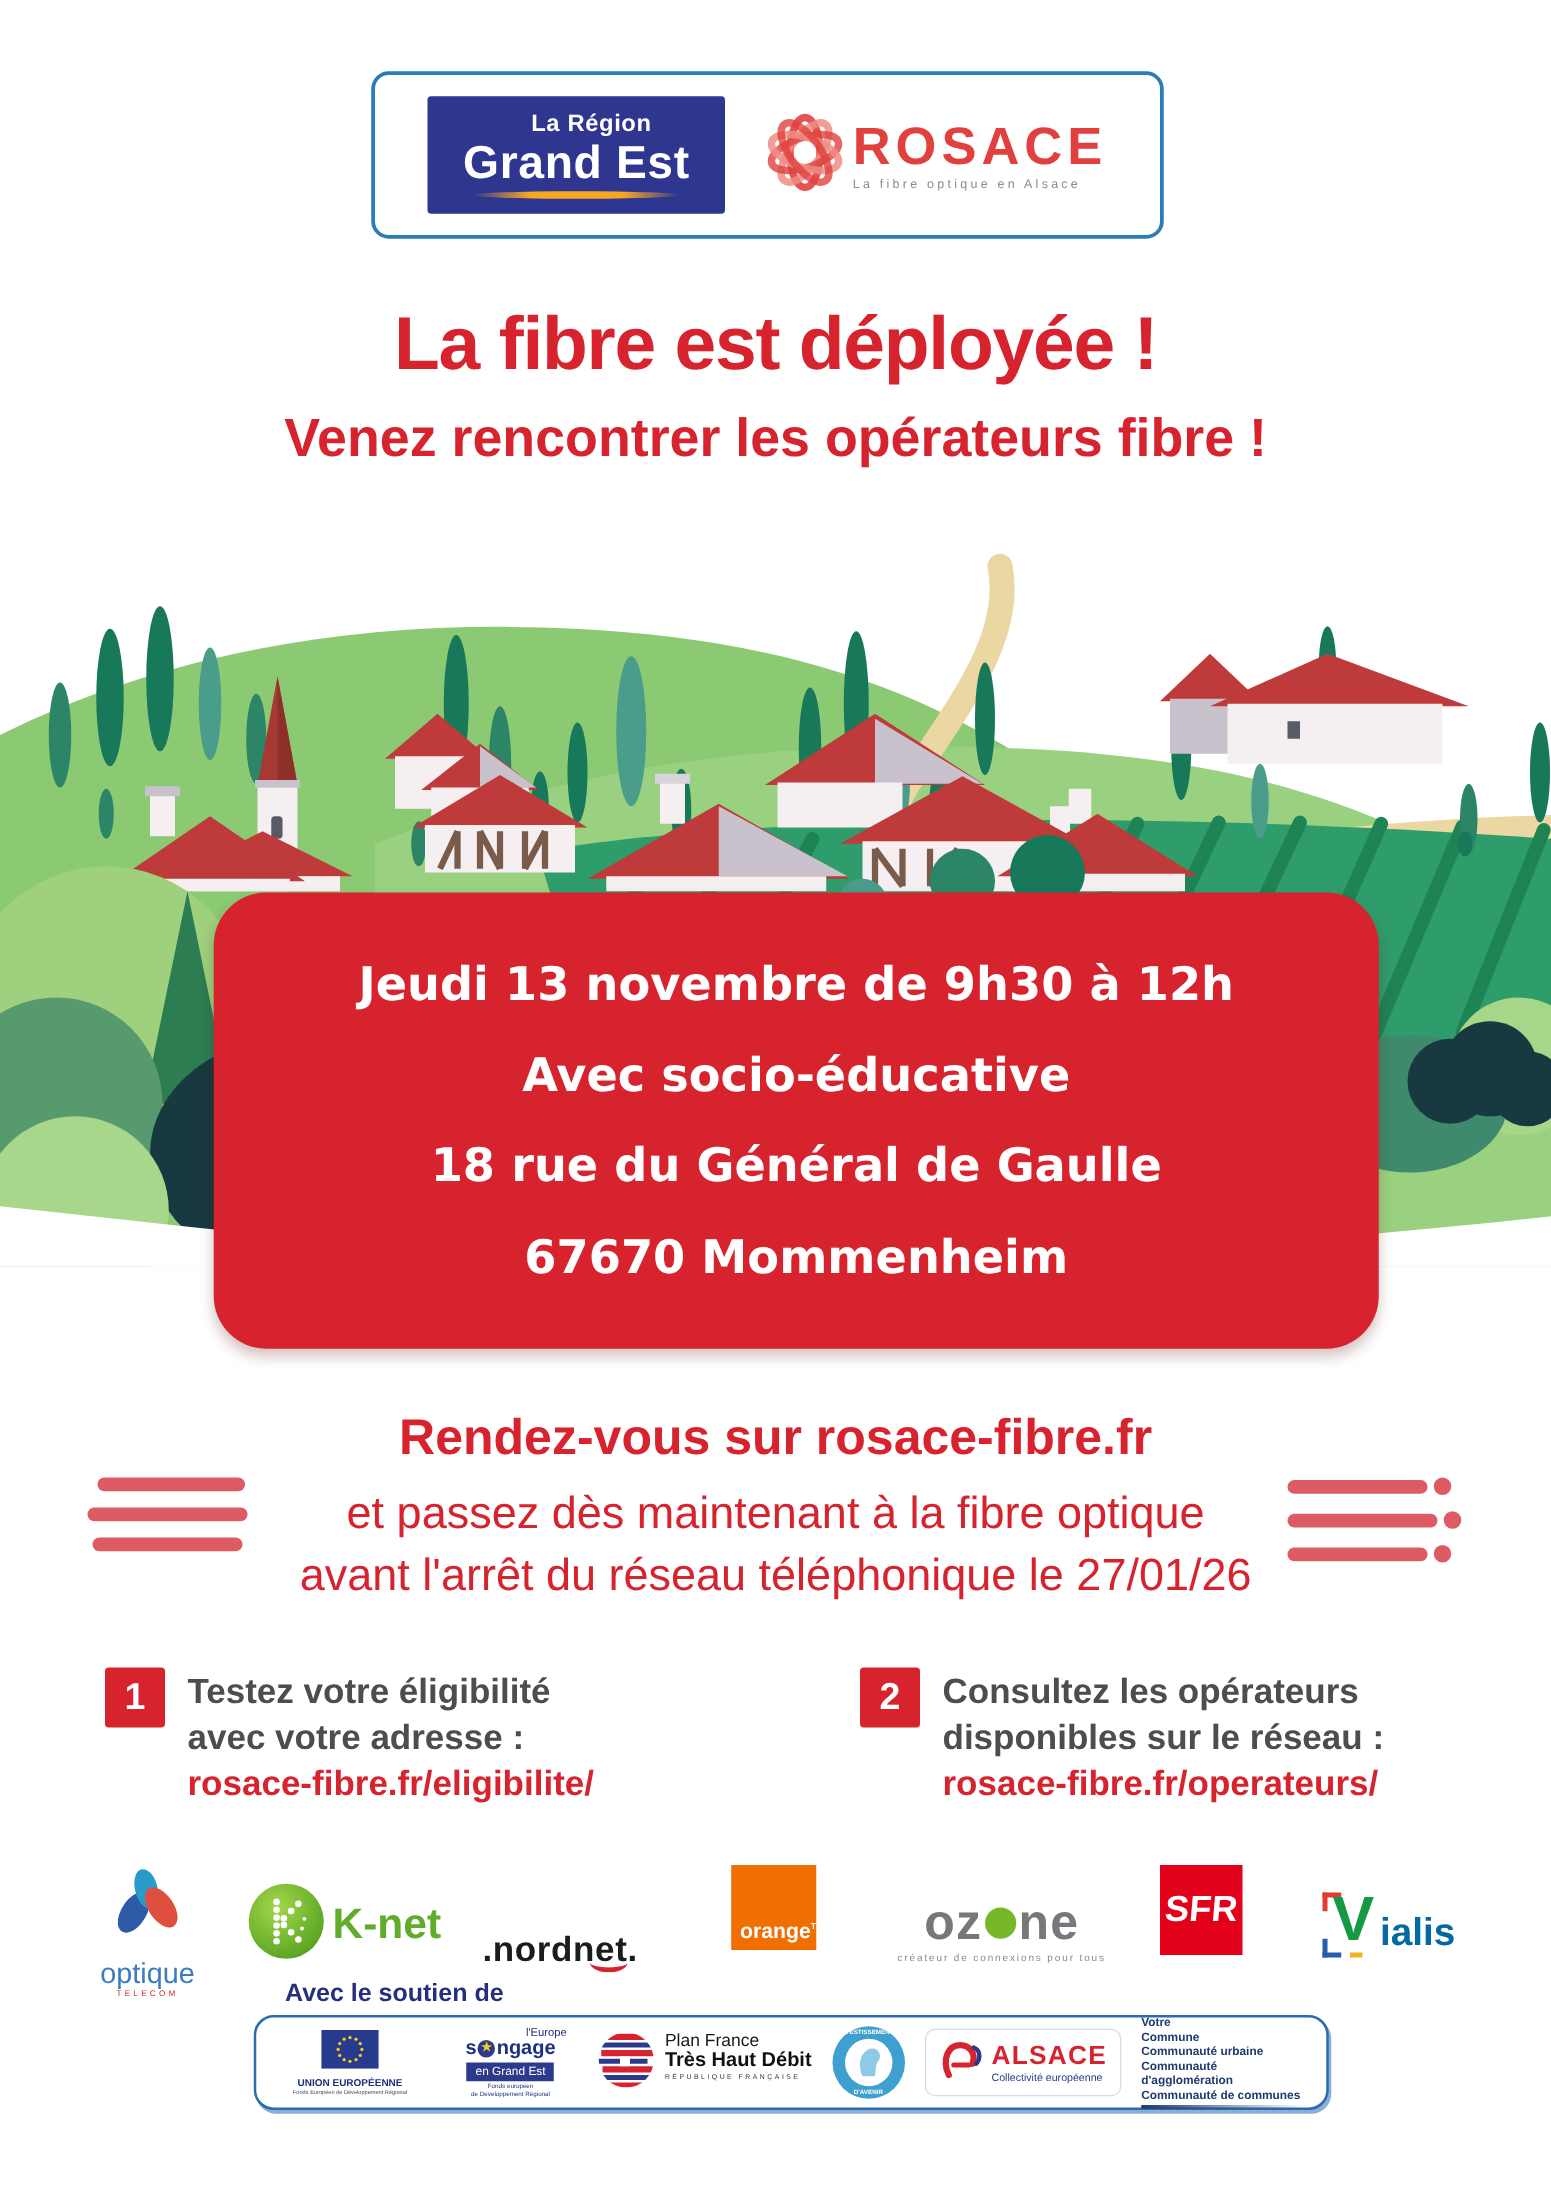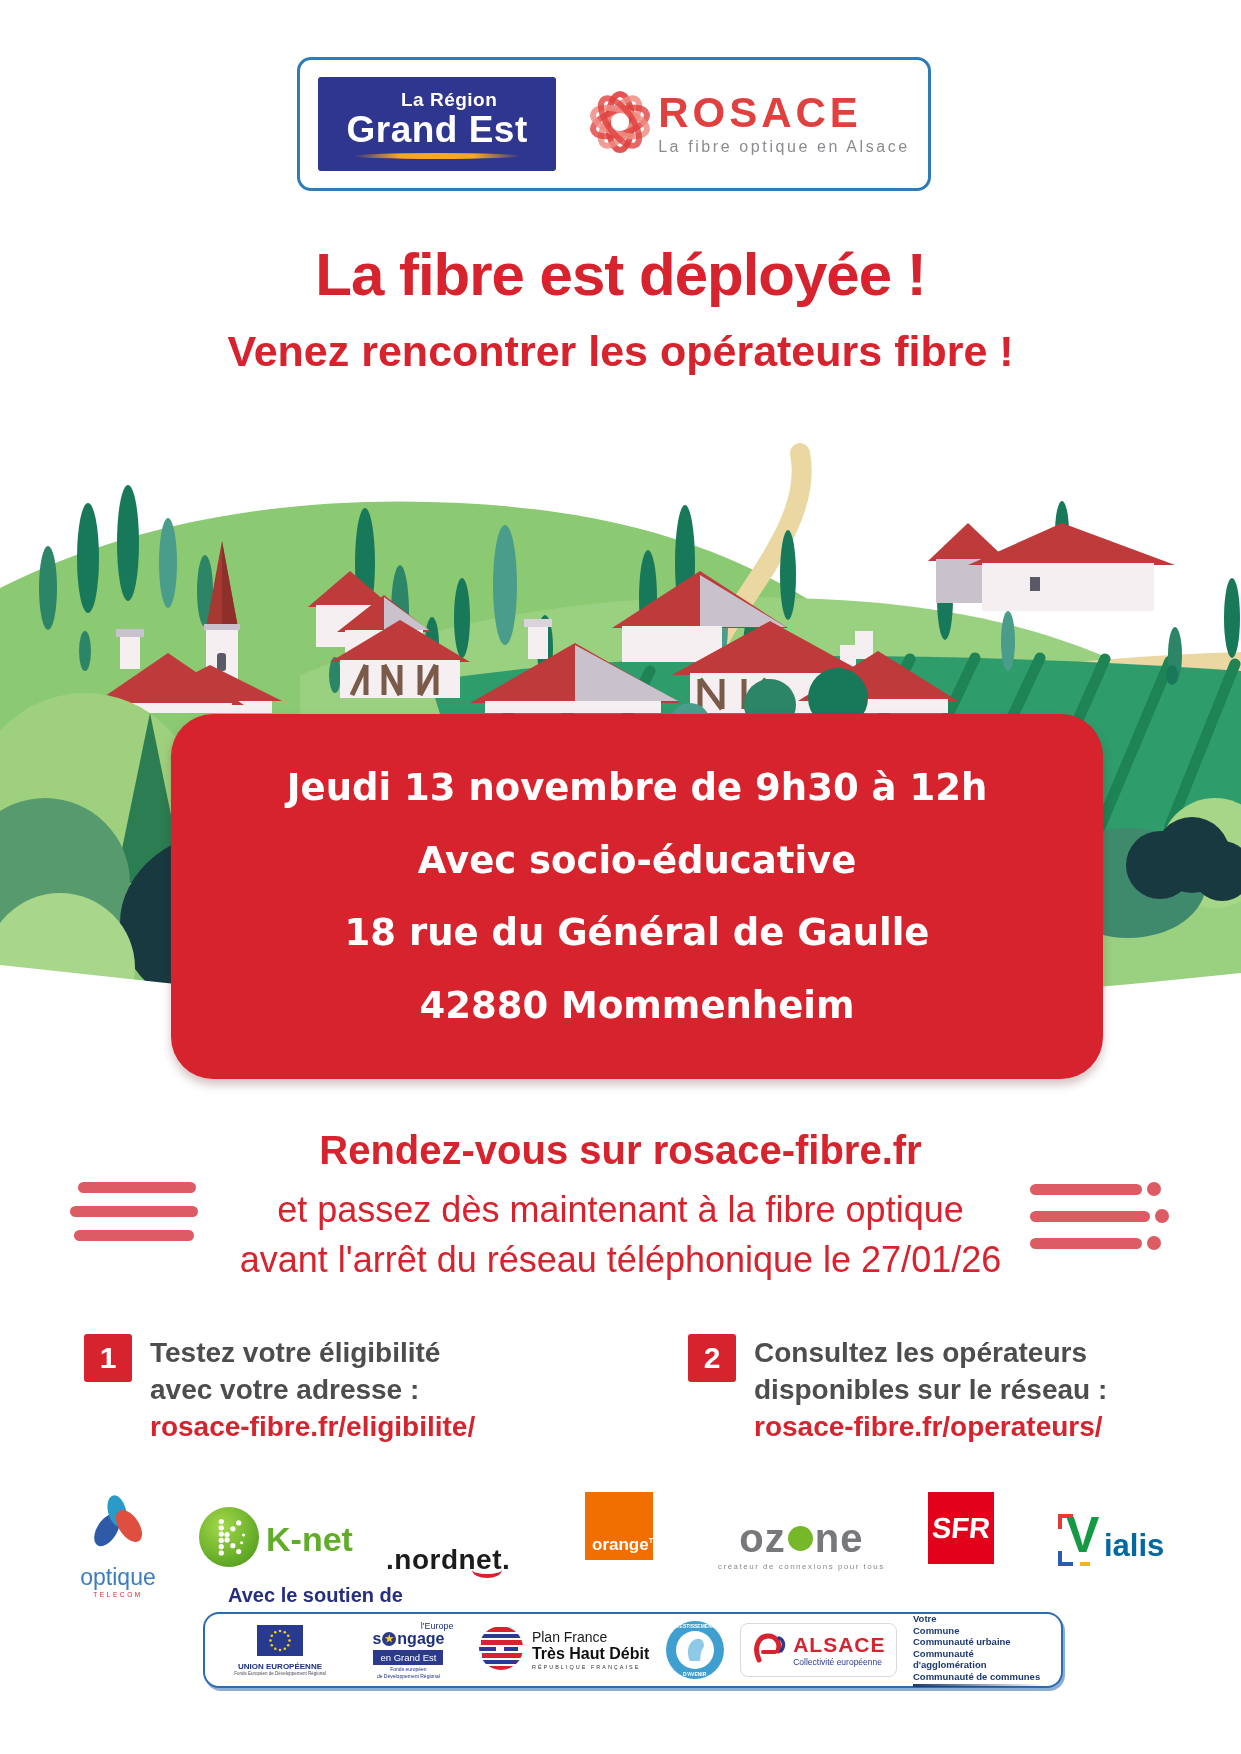--- a/index.html
+++ b/index.html
@@ -12,21 +12,21 @@
               border-radius:14px;display:flex;align-items:center;justify-content:center;gap:34px;background:#fff;}
   .ge-logo{width:238px;height:94px;background:#2f3690;color:#fff;display:flex;flex-direction:column;
            align-items:center;justify-content:center;border-radius:3px;}
   .ge-line1{font-size:19px;font-weight:700;letter-spacing:.5px;transform:translateX(12px);}
   .ge-line2{font-size:37px;font-weight:800;letter-spacing:.5px;line-height:1.05;}
   .ge-underline{width:168px;height:6px;border-radius:50%;margin-top:4px;
      background:linear-gradient(90deg,rgba(247,168,35,0),#f7a823 28%,#f7a823 72%,rgba(247,168,35,0));}
   .rosace{display:flex;align-items:center;gap:8px;}
   .rosace-col{display:flex;flex-direction:column;align-items:flex-start;}
   .rosace-name{font-size:42px;font-weight:700;color:#e0413f;letter-spacing:4px;line-height:1;}
-  .rosace-tag{font-size:16px;color:#8b8b90;letter-spacing:2.6px;margin-top:4px;}
+  .rosace-tag{font-size:10px;color:#8b8b90;letter-spacing:2.6px;margin-top:4px;}
 
   
   .title{left:0;top:240px;width:100%;text-align:center;font-size:60px;font-weight:800;color:#d6232e;letter-spacing:-1px;}
   .subtitle{left:0;top:327px;width:100%;text-align:center;font-size:43px;font-weight:700;color:#d6232e;}
 
   
   .event-card{left:171px;top:714px;width:932px;height:365px;background:#d7232e;border-radius:42px;
       box-shadow:0 6px 10px rgba(90,20,20,.25);display:flex;flex-direction:column;justify-content:space-evenly;
       padding:22px 10px;box-sizing:border-box;color:#fff;text-align:center;
       font-family:"DejaVu Sans",sans-serif;font-weight:700;font-size:37px;}
@@ -86,21 +86,21 @@
   .eu-name{font-size:8px;font-weight:800;color:#1d2f7e;margin-top:2px;}
   .eu-sub{font-size:4.5px;color:#4a4a55;}
   .engage{width:106px;text-align:center;color:#1d2f7e;}
   .en-l1{font-size:9px;text-align:right;padding-right:8px;}
   .en-l2{font-size:16px;font-weight:800;display:flex;align-items:center;justify-content:center;line-height:1;}
   .star-icon{display:inline-block;width:14px;height:14px;background:#2b3a8c;border-radius:50%;color:#f7d117;
              font-size:10px;line-height:14px;text-align:center;margin:0 1px;}
   .star-icon::before{content:"★";}
   .en-l3{background:#2b3a8c;color:#fff;font-size:9.5px;padding:2px 7px;display:inline-block;margin-top:1px;}
   .en-sub{font-size:5px;line-height:6px;margin-top:1px;}
-  .pfthd{display:flex;align-items:center;gap:8px;}
+  .pfthd{display:flex;gap:8px;}
   .pf-col{display:flex;flex-direction:column;}
   .pf1{font-size:14px;color:#1a1a1a;line-height:1.1;}
   .pf2{font-size:16px;font-weight:800;color:#111;line-height:1.1;}
   .pf3{font-size:5.5px;letter-spacing:2px;color:#333;margin-top:2px;}
   .invest{width:58px;height:58px;border-radius:50%;background:#3f9fd0;position:relative;overflow:hidden;color:#fff;flex:none;}
   .inv-core{position:absolute;inset:10px;background:#fff;border-radius:50%;overflow:hidden;}
   .inv-top{position:absolute;top:2px;width:100%;text-align:center;font-size:5px;font-weight:700;}
   .inv-bottom{position:absolute;bottom:2px;width:100%;text-align:center;font-size:5px;font-weight:700;}
   .alsace-card{display:flex;align-items:center;gap:6px;border:1px solid #d9d9df;border-radius:8px;padding:16px 10px;height:54px;box-sizing:border-box;}
   .als-col{display:flex;flex-direction:column;}
@@ -294,21 +294,21 @@
       <circle cx="1222" cy="458" r="30" fill="#17393f"></circle>
     </g>
 
     <path d="M0 552 C150 568,300 586,430 593 C700 607,1000 586,1241 560 L1241 600 L0 600 Z" fill="#ffffff"></path>
   </svg>
 
   <div class="abs event-card">
     <div>Jeudi 13 novembre de 9h30 à 12h</div>
     <div>Avec socio-éducative</div>
     <div>18 rue du Général de Gaulle</div>
-    <div>42880 Mommenheim</div>
+    <div>67670 Mommenheim</div>
   </div>
 
   <div class="abs cta-title">Rendez-vous sur rosace-fibre.fr</div>
   <div class="abs cta-2">et passez dès maintenant à la fibre optique</div>
   <div class="abs cta-3">avant l'arrêt du réseau téléphonique le 27/01/26</div>
   <div class="abs fiber-left">
     <div class="fbar" style="width:118px;margin-left:8px;"></div>
     <div class="fbar" style="width:128px;"></div>
     <div class="fbar" style="width:120px;margin-left:4px;"></div>
   </div>

